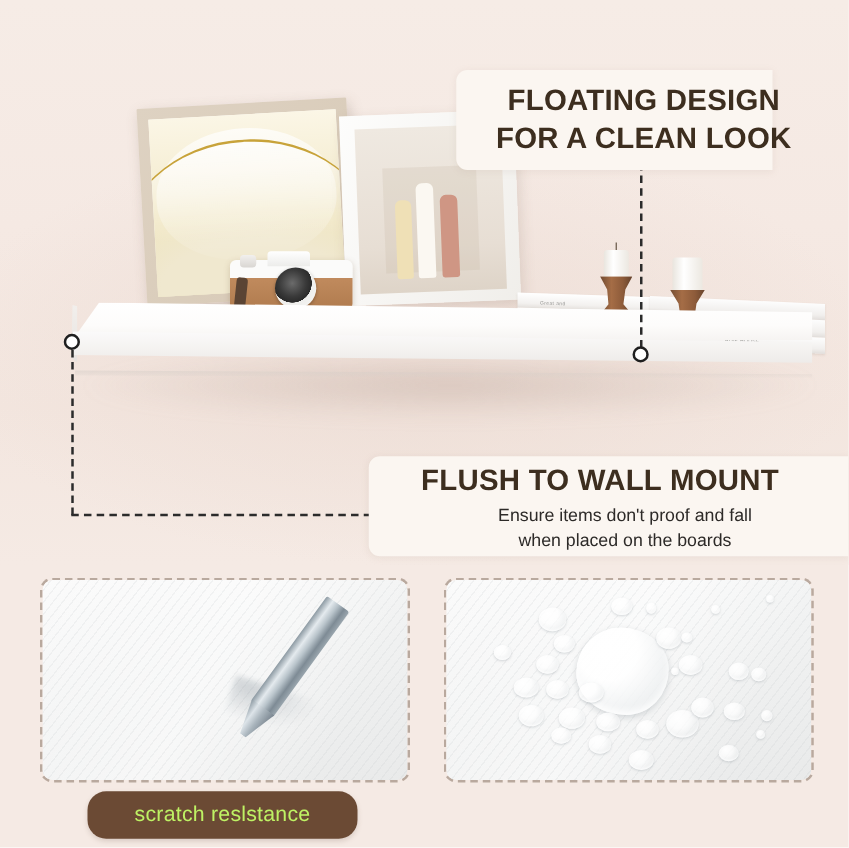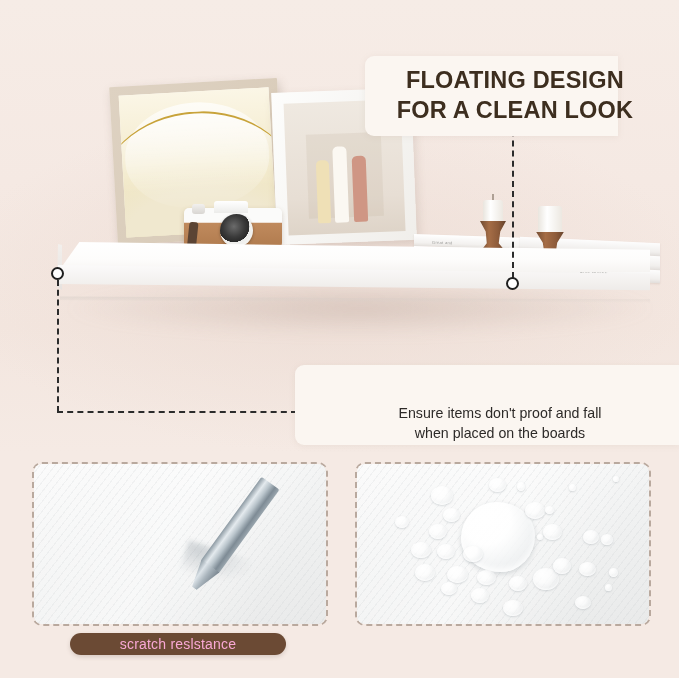--- a/index.html
+++ b/index.html
@@ -308,25 +308,25 @@
   .drop-big {
     position: absolute; left: 104px; top: 38px; width: 74px; height: 70px;
     border-radius: 48% 52% 46% 54% / 52% 48% 52% 48%;
     background:
       radial-gradient(circle at 34% 26%, #ffffff 0%, rgba(255,255,255,0.92) 34%, rgba(240,242,243,0.8) 66%, rgba(226,230,232,0.75) 100%);
     box-shadow: inset 0 -3px 6px rgba(255,255,255,0.95), 0 2px 5px rgba(150,158,163,0.38);
   }
 
   .pill {
     position: absolute;
-    height: 22px;
+    height: 38px;
     background: #6b4a34;
     border-radius: 15px;
-    color: #f9a8d4;
-    font-size: 14px;
+    color: #bef264;
+    font-size: 17px;
     display: flex; align-items: center; justify-content: center;
     letter-spacing: 0.2px;
     box-shadow: 0 2px 4px rgba(120,95,80,0.22);
   }
   .pill-left  { left: 70px;  top: 633px; width: 216px; }
   .pill-right { left: 393px; top: 633px; width: 216px; }
 </style>
 </head>
 <body>
 
@@ -399,20 +399,21 @@
   <div class="dot" style="left:51px; top:267px;"></div>
   <div class="dash-v" style="left:57px; top:280px; height:132px;"></div>
   <div class="dash-h" style="left:57px; top:411px; width:240px;"></div>
 
   <div class="panel panel-top">
     <div class="head-1">FLOATING DESIGN
 FOR A CLEAN LOOK</div>
   </div>
 
   <div class="panel panel-bottom">
+    <div class="head-2">FLUSH TO WALL MOUNT</div>
     <div class="sub-2">Ensure items don't proof and fall
 when placed on the boards</div>
   </div>
 
   <div class="card card-left">
     <div class="surface"></div>
     <div class="scratch-shadow"></div>
     <div class="awl">
       <div class="shaft"></div>
       <div class="tip"></div>

